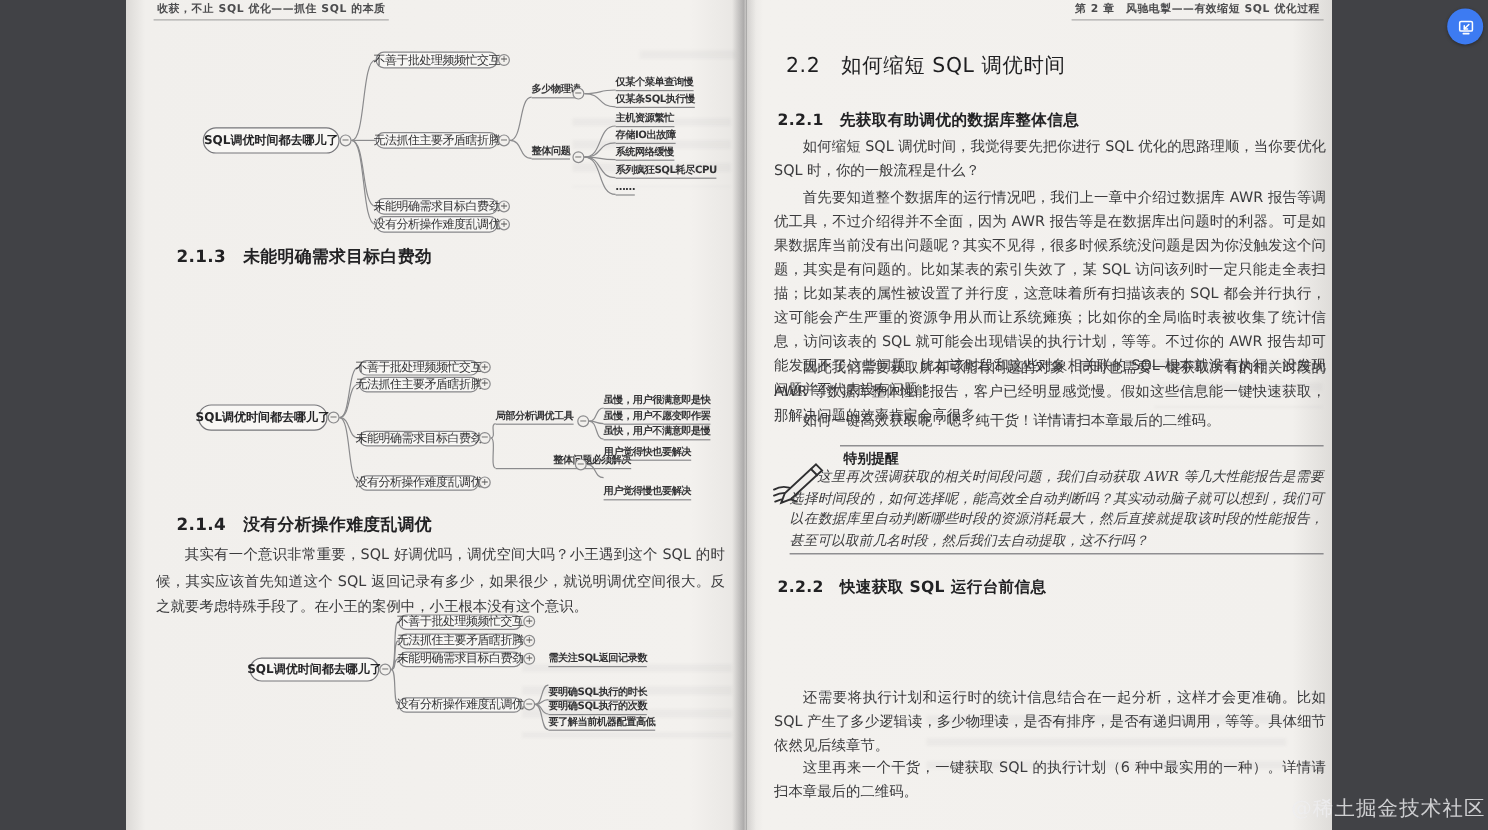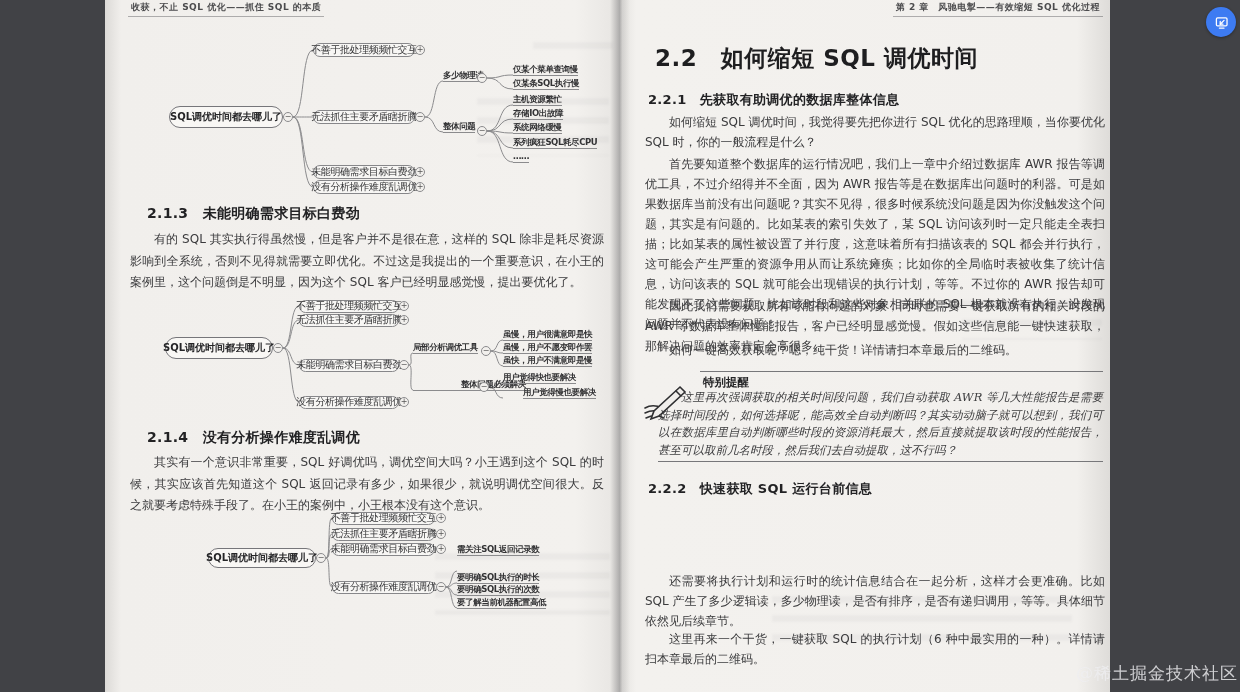--- a/index.html
+++ b/index.html
@@ -22,21 +22,21 @@
   .spine{
     position:absolute;left:610px;top:0;width:20px;height:692px;pointer-events:none;z-index:5;
     background:linear-gradient(90deg,rgba(40,40,45,0) 0%,rgba(40,40,45,.30) 48%,rgba(40,40,45,.10) 62%,rgba(40,40,45,0) 100%);
   }
   .running-head{
     position:absolute;top:1px;font-size:9px;font-weight:bold;color:#4c4c4e;
     letter-spacing:.5px;border-bottom:1px solid rgba(70,70,75,.40);padding:0 3px 2px 3px;white-space:nowrap;
   }
   .rh-right{right:7px}
   .rh-left{left:23px}
-  .h-big{position:absolute;font-size:23px;font-weight:bold;color:#1e1e20;white-space:nowrap;letter-spacing:.5px}
+  .h-big{position:absolute;font-size:17px;font-weight:normal;color:#1e1e20;white-space:nowrap;letter-spacing:.5px}
   .h-sub{position:absolute;font-size:13px;font-weight:bold;color:#222224;white-space:nowrap;letter-spacing:.3px}
   .h-sub-l{position:absolute;font-size:14px;font-weight:bold;color:#222224;white-space:nowrap;letter-spacing:.3px}
   .para{
     position:absolute;font-size:12px;line-height:20px;color:#3a3a3c;
     text-align:justify;text-indent:2em;margin:0;
   }
   .para-l{line-height:21.5px}
   
   .rule{position:absolute;height:1px;background:#77777a}
   .note-title{position:absolute;font-size:11.5px;font-weight:bold;color:#232325}
@@ -128,21 +128,20 @@
         <div class="mm-label" style="left: 298px; top: 82px;">整体问题</div>
         <div class="mm-minus" style="left: 332px; top: 88px;">−</div>
         <div class="mm-leaf" style="left: 368px; top: 55px; text-align: center;">主机资源繁忙</div>
         <div class="mm-leaf" style="left: 368px; top: 69px;">存储IO出故障</div>
         <div class="mm-leaf" style="left: 368px; top: 83px;">系统网络缓慢</div>
         <div class="mm-leaf" style="left: 368px; top: 98px;">系列疯狂SQL耗尽CPU</div>
         <div class="mm-leaf" style="left: 368px; top: 112px;">……</div>
       </div>
 
     <div class="h-sub-l" style="left:42px;top:205px">2.1.3　未能明确需求目标白费劲</div>
-    <p class="para para-l" style="left:25px;top:229px;width:474px">有的 SQL 其实执行得虽然慢，但是客户并不是很在意，这样的 SQL 除非是耗尽资源影响到全系统，否则不见得就需要立即优化。不过这是我提出的一个重要意识，在小王的案例里，这个问题倒是不明显，因为这个 SQL 客户已经明显感觉慢，提出要优化了。</p>
 
     <div class="mm" style="left: 45px; top: 296px; width: 465px; height: 120px;">
         <svg width="465" height="120">
           <path d="M133,52 C142.6,52 139.4,10 149,10"></path>
           <path d="M133,52 C142.6,52 139.4,24 149,24"></path>
           <path d="M133,52 C142.6,52 139.4,69 149,69"></path>
           <path d="M133,52 C142.6,52 139.4,106 149,106"></path>
           <path d="M259,69 C264,69 258,57 263,57"></path>
           <path d="M259,69 C264,69 258,94 263,94"></path>
           <path d="M341,55 C348.2,55 345.8,44 353,44"></path>
@@ -162,21 +161,21 @@
         <div class="mm-pill" style="left: 149px; top: 99.5px; width: 100px; height: 13px;">没有分析操作难度乱调优</div>
         <div class="mm-plus" style="left: 249px; top: 101px;">+</div>
         <div class="mm-label" style="left: 263px; top: 45px;">局部分析调优工具</div>
         <div class="mm-minus" style="left: 331px; top: 50px;">−</div>
         <div class="mm-leaf" style="left: 353px; top: 32px;">虽慢，用户很满意即是快</div>
         <div class="mm-leaf" style="left: 353px; top: 45px;">虽慢，用户不愿变即作罢</div>
         <div class="mm-leaf" style="left: 353px; top: 58px;">虽快，用户不满意即是慢</div>
         <div class="mm-label" style="left: 263px; top: 82px; padding-left: 48px;">整体问题必须解决</div>
         <div class="mm-minus" style="left: 329px; top: 86px;">−</div>
         <div class="mm-leaf" style="left: 353px; top: 75px;">用户觉得快也要解决</div>
-        <div class="mm-leaf" style="left: 353px; top: 90px; margin-left: 20px;">用户觉得慢也要解决</div>
+        <div class="mm-leaf" style="left: 353px; top: 108px;">用户觉得慢也要解决</div>
       </div>
 
     <div class="h-sub-l" style="left:42px;top:429px">2.1.4　没有分析操作难度乱调优</div>
     <p class="para para-l" style="left:25px;top:452px;width:474px">其实有一个意识非常重要，SQL 好调优吗，调优空间大吗？小王遇到这个 SQL 的时候，其实应该首先知道这个 SQL 返回记录有多少，如果很少，就说明调优空间很大。反之就要考虑特殊手段了。在小王的案例中，小王根本没有这个意识。</p>
 
     <div class="mm" style="left: 90px; top: 508px; width: 410px; height: 115px;">
         <svg width="410" height="115">
           <path d="M131,50 C136,50 132,10 137,10"></path>
           <path d="M131,50 C136,50 132,26 137,26"></path>
           <path d="M131,50 C136,50 132,41 137,41"></path>

